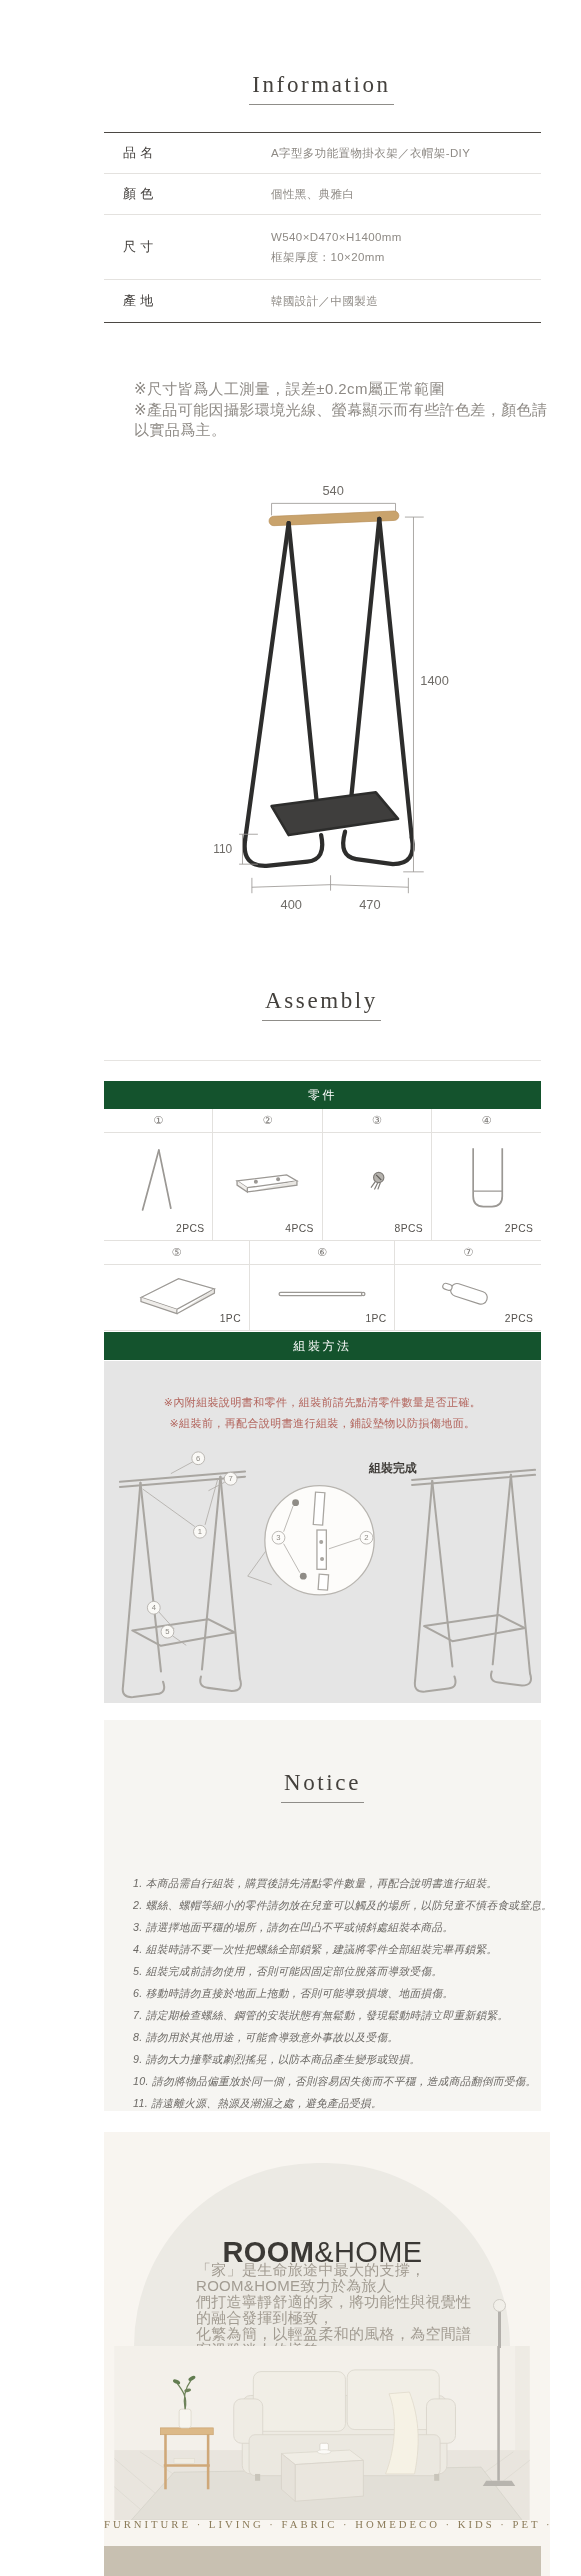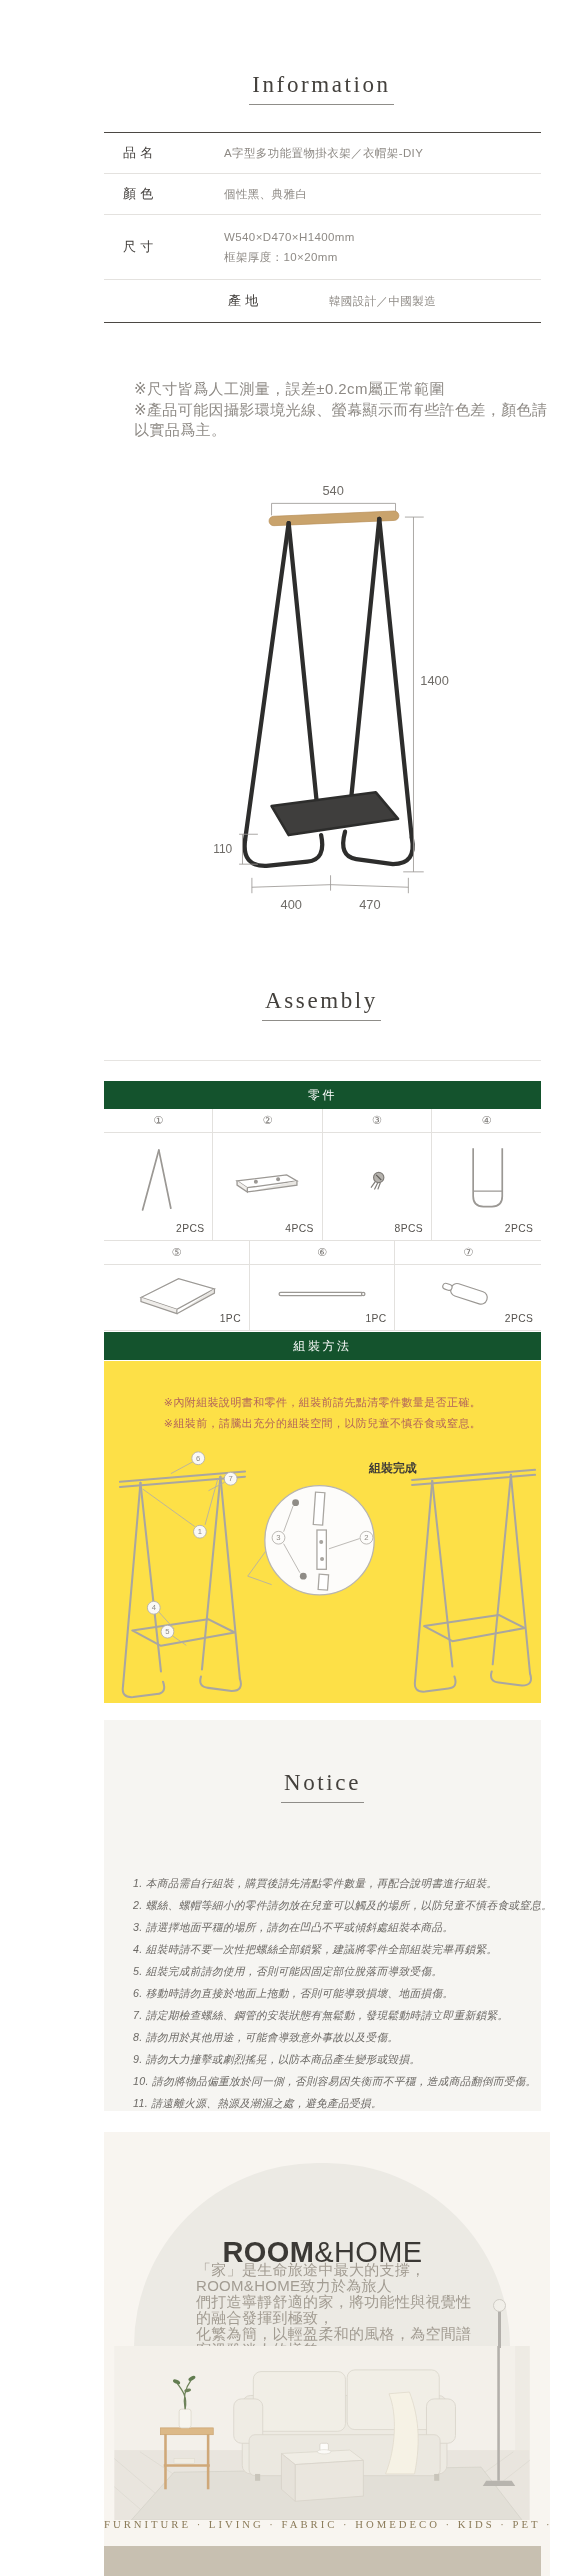--- a/index.html
+++ b/index.html
@@ -6,22 +6,22 @@
   body{font-family:"Liberation Sans","DejaVu Sans",sans-serif;-webkit-font-smoothing:antialiased;}
   #page{position:relative;width:519px;height:2576px;background:#ffffff;overflow:hidden;margin:0 auto;}
 
   
   .sec-title{position:absolute;left:0;width:581px;text-align:center;}
   .sec-title span{display:inline-block;font-family:"Liberation Serif","DejaVu Serif",serif;
     font-size:23px;letter-spacing:2.6px;color:#44413d;padding:0 3.4px 6px 3.4px;border-bottom:0.9px solid #8f8d89;}
 
   
   .info-table{position:absolute;left:73px;top:132px;width:437px;border-top:1.7px solid #4b4743;border-bottom:1.7px solid #4b4743;}
-  .info-row{display:flex;align-items:center;border-bottom:0.9px solid #e4e2df;}
-  .info-row:last-child{border-bottom:none;justify-content:center;}
+  .info-row{display:flex;align-items:center;border-bottom:0.9px solid #e4e2df;gap:47px;}
+  .info-row:last-child{border-bottom:none;}
   .info-row .lbl{width:101px;padding-left:19px;font-size:13px;color:#403d3a;letter-spacing:4.3px;flex-shrink:0;}
   .info-row .val{font-size:11.5px;color:#8e8a85;letter-spacing:0.4px;line-height:1.75;}
   .h47{height:40px;} .h51{height:44px;} .h75{height:64px;} .h49{height:42px;}
   .info-notes{position:absolute;left:103px;top:379px;font-size:15px;color:#8e8a85;line-height:20.5px;letter-spacing:0.4px;}
 
   
   .diagram{position:absolute;left:73px;top:440px;}
   .diagram text{font-family:"Liberation Sans","DejaVu Sans",sans-serif;fill:#6f6c68;}
 
   
@@ -36,21 +36,21 @@
   .pcell:last-child{border-right:none;}
   .phead{height:23px;display:flex;align-items:center;justify-content:center;
     font-size:11px;color:#7b7875;border-bottom:0.9px solid #e3e1de;}
   .pbody1{height:107px;border-bottom:0.9px solid #e3e1de;}
   .pbody2{height:65px;}
   .pbody1 svg,.pbody2 svg{position:absolute;left:50%;top:44%;transform:translate(-50%,-50%);}
   .qty{position:absolute;right:7.7px;bottom:6px;font-size:10.3px;color:#55524e;letter-spacing:0.4px;}
 
   
   .method-bar{position:absolute;left:73px;top:1332px;width:437px;}
-  .method-body{position:absolute;left:73px;top:1361px;width:437px;height:342px;background:#fde047;}
+  .method-body{position:absolute;left:73px;top:1361px;width:437px;height:342px;background:#e5e5e5;}
   .method-notes{padding-top:31px;text-align:center;font-size:11px;color:#b2635b;line-height:21.4px;letter-spacing:0.4px;}
   .method-svg{position:absolute;left:0;top:87px;}
   .method-svg text{font-family:"Liberation Sans","DejaVu Sans",sans-serif;}
 
   
   .notice{position:absolute;left:73px;top:1720px;width:437px;height:391px;background:#f6f5f2;}
   .notice .sec-title{left:0;width:437px;top:50px;}
   .notice-list{position:absolute;left:29px;top:152px;right:17px;font-style:italic;}
   .notice-item{font-size:10.7px;color:#6b6864;line-height:22px;letter-spacing:0.3px;white-space:nowrap;}
 
@@ -244,21 +244,21 @@
       </div>
     </div>
   </div>
 
   <div class="method-bar">
     <div class="bar-header">組裝方法</div>
   </div>
   <div class="method-body">
     <div class="method-notes">
       <div>※內附組裝說明書和零件，組裝前請先點清零件數量是否正確。</div>
-      <div>※組裝前，請騰出充分的組裝空間，以防兒童不慎吞食或窒息。</div>
+      <div>※組裝前，再配合說明書進行組裝，鋪設墊物以防損傷地面。</div>
     </div>
     <svg class="method-svg" width="437" height="252" viewBox="0 0 511 295">
       <defs>
         <g id="rk" stroke="#a9a6a1" stroke-width="2" fill="none" stroke-linecap="round" stroke-linejoin="round">
           <path d="M2,13 L124,3"></path>
             <path d="M2,18 L124,8"></path>
           <path d="M22,14 L5,212"></path>
             <path d="M22,14 L42,198"></path>
           <path d="M100,8 L82,196"></path>
             <path d="M100,8 L119,205"></path>

